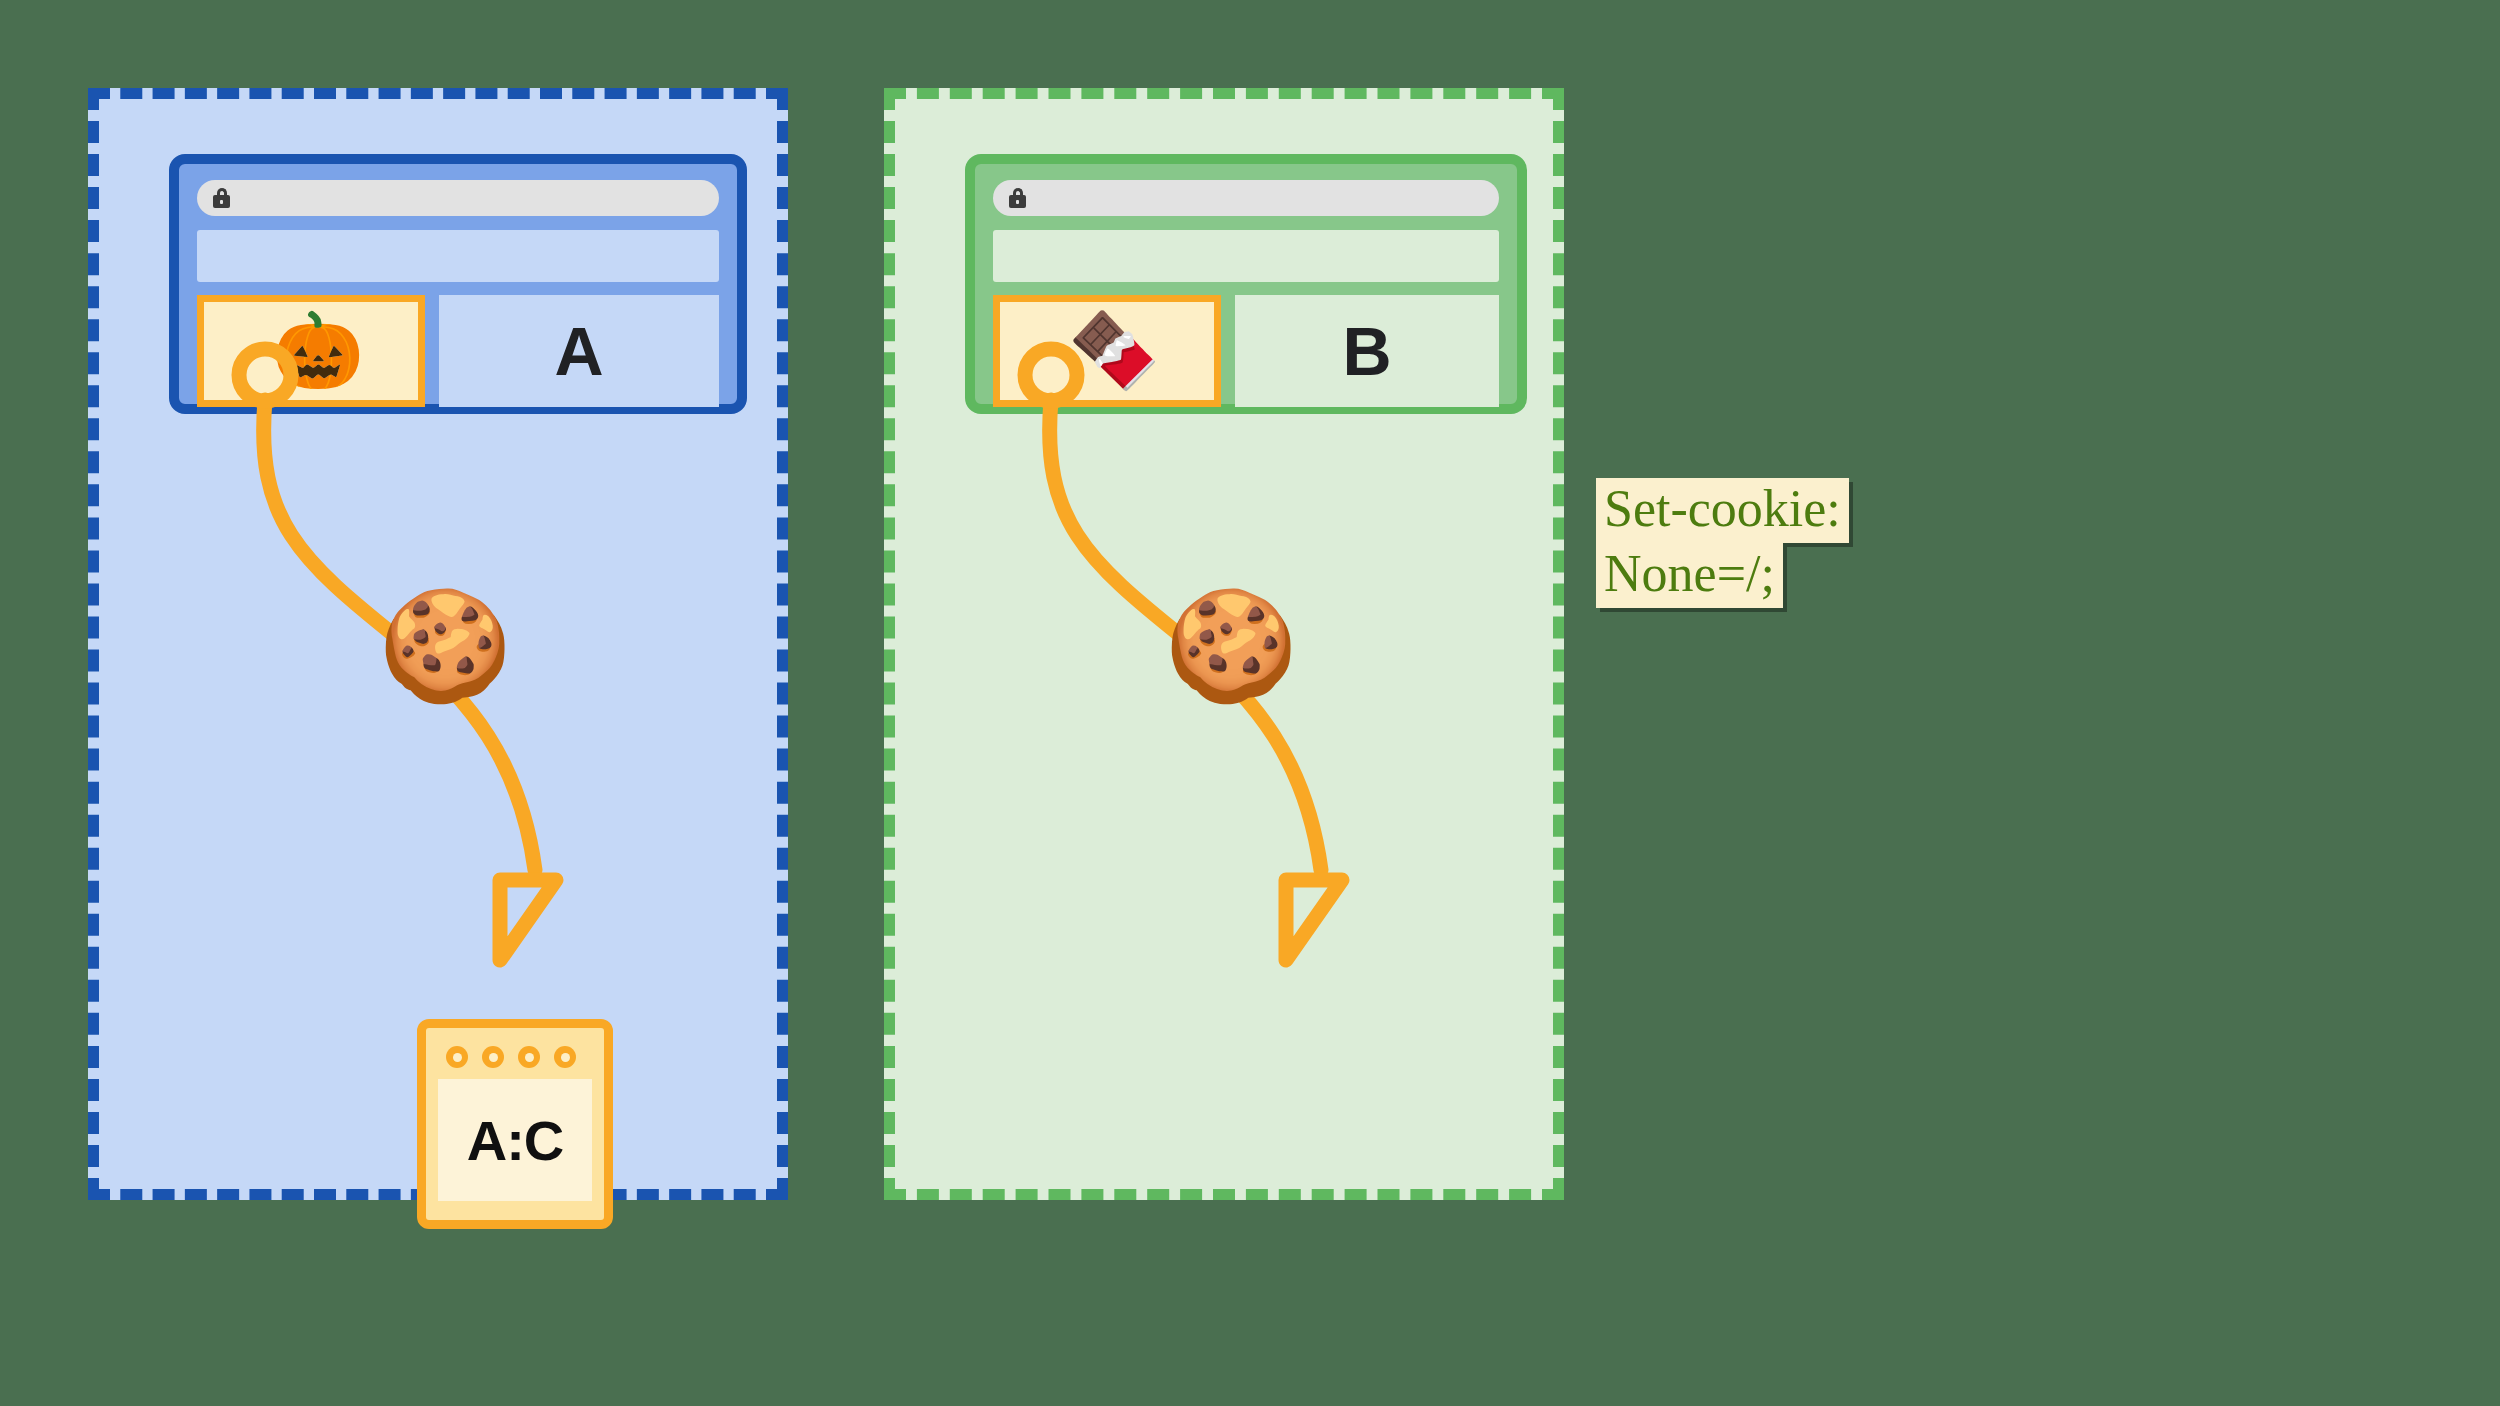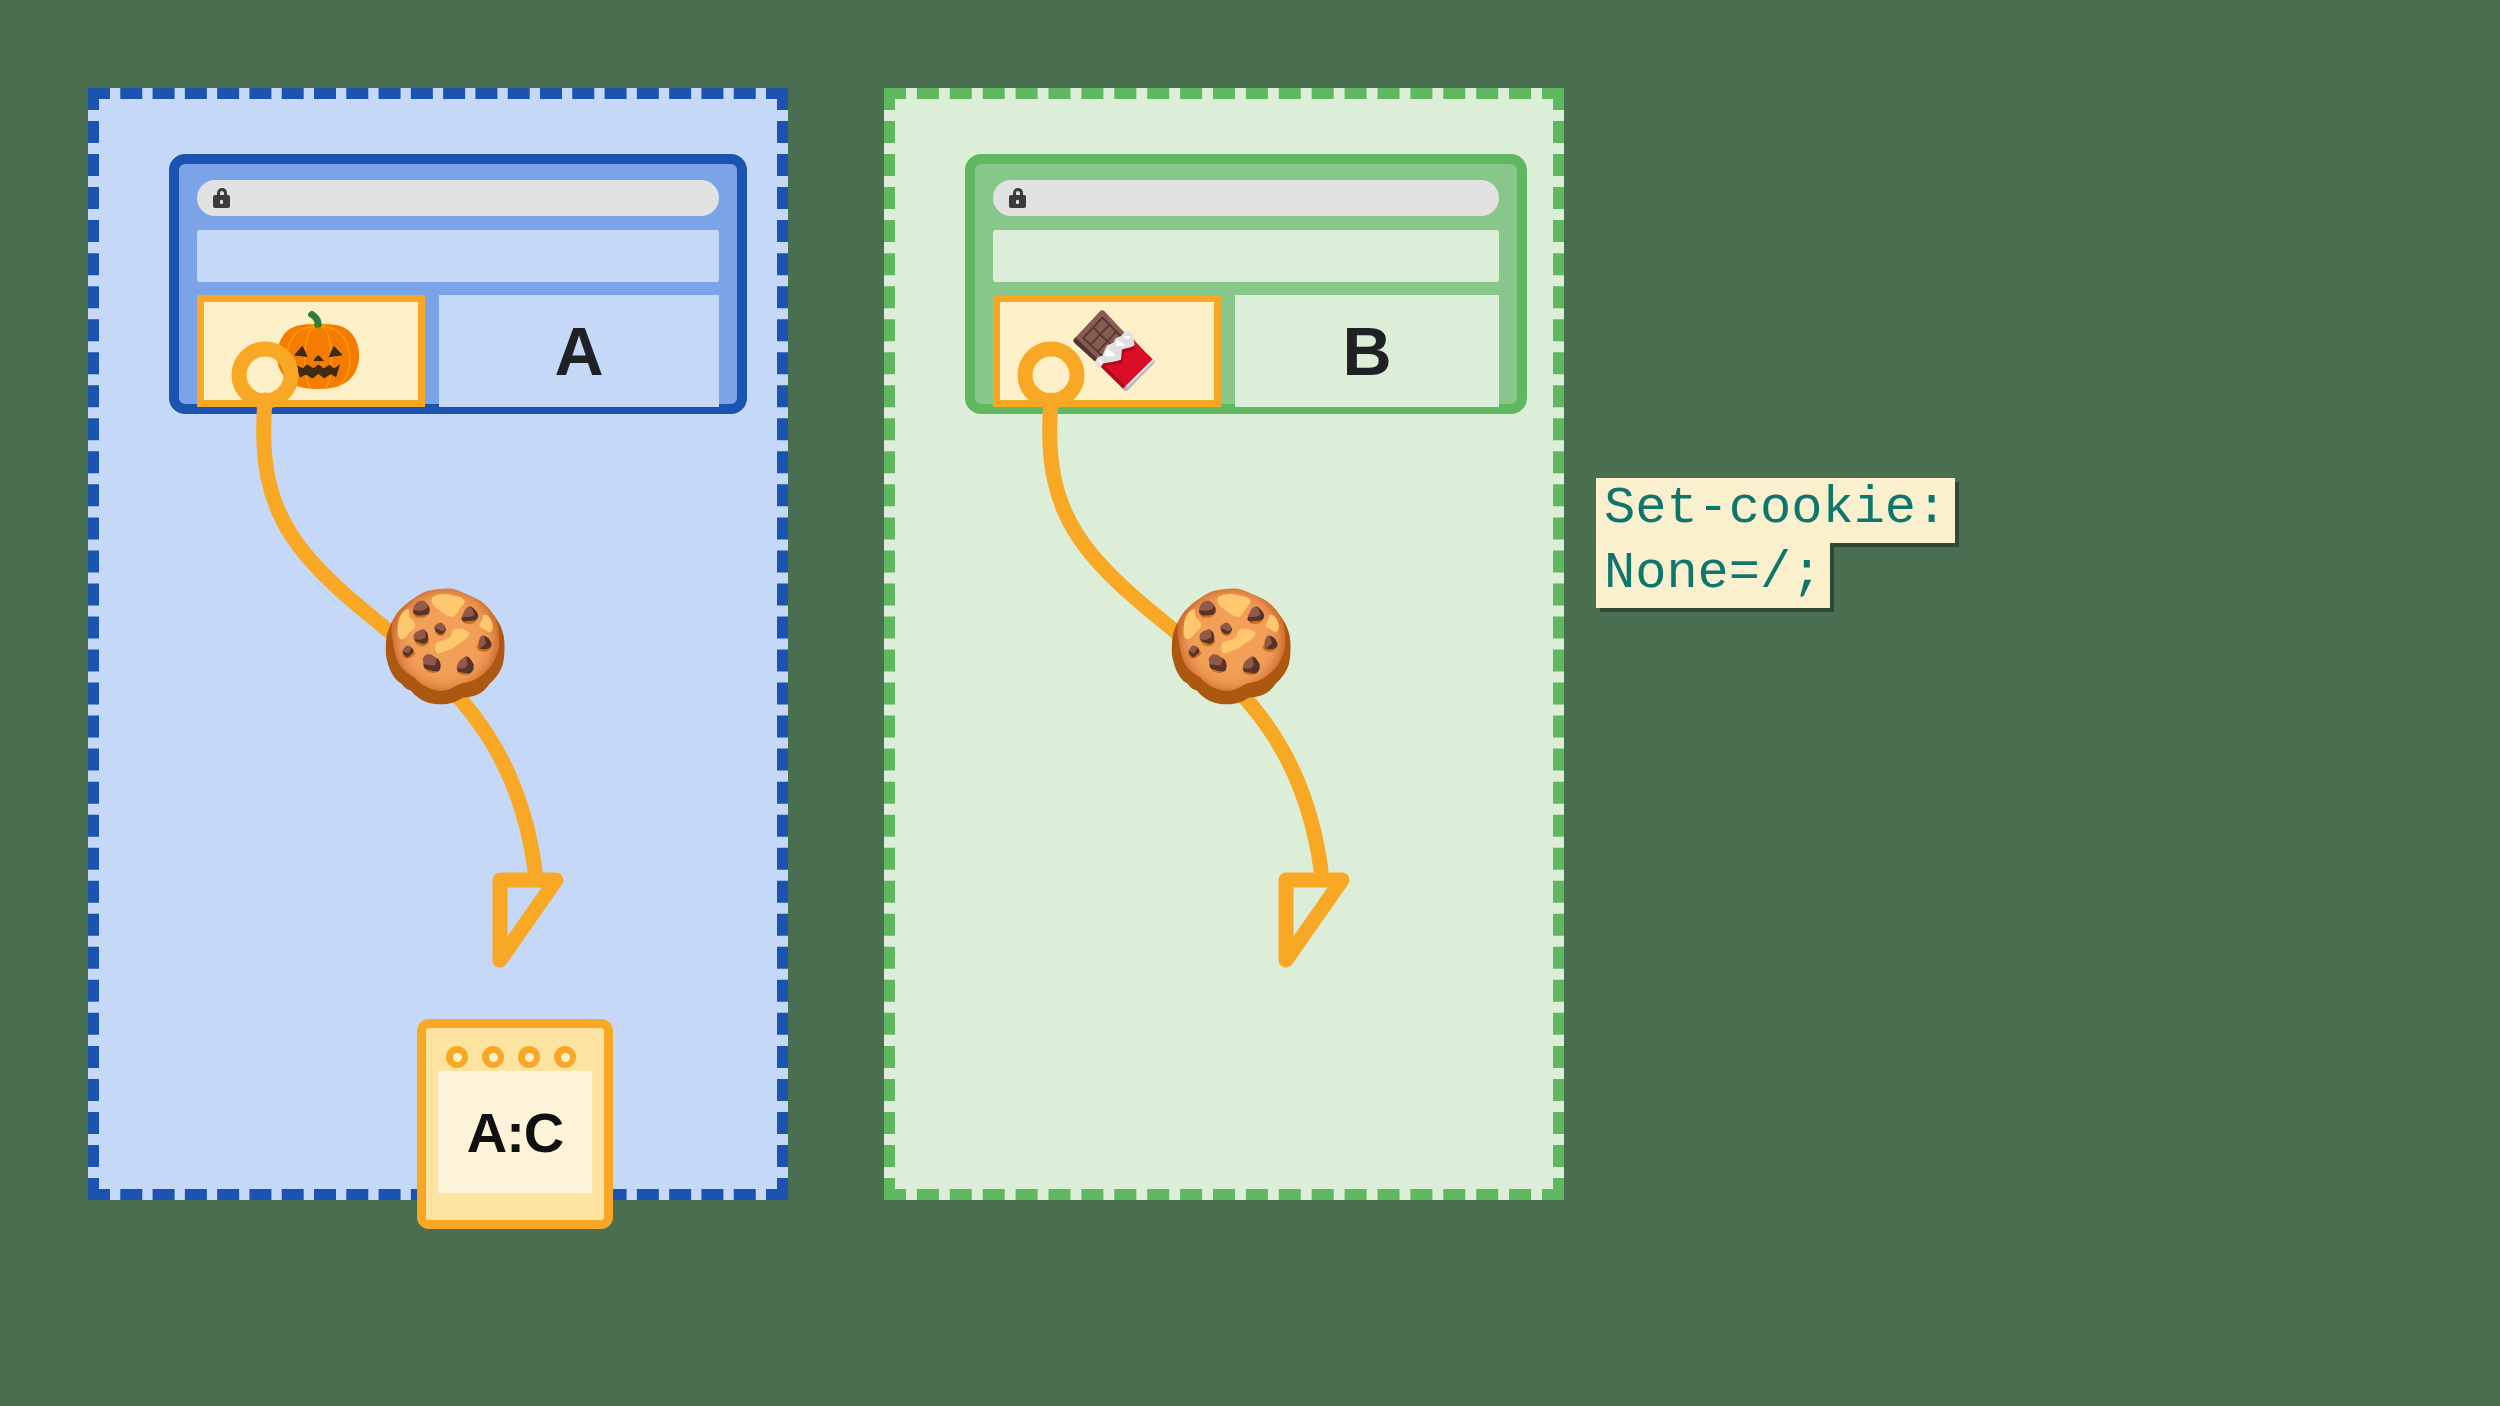--- a/index.html
+++ b/index.html
@@ -199,21 +199,21 @@
     justify-content: center;
   }
   .jar-dots .dot::after {
     content: "";
     width: 9px;
     height: 9px;
     border-radius: 50%;
     background: #fdefc7;
   }
   .jar-screen {
-    margin-top: 3px;
+    margin-top: 11px;
     height: 122px;
     background: #fdf3d8;
     display: flex;
     align-items: center;
     justify-content: center;
   }
   .jar-screen .jar-label {
     font-size: 56px;
     font-weight: 700;
     color: #101010;
@@ -245,22 +245,22 @@
   .code-block {
     position: absolute;
     left: 1596px;
     top: 478px;
     display: flex;
     flex-direction: column;
     align-items: flex-start;
   }
   .code-block .code-line {
     background: #fbf0ce;
-    color: #0f766e;
-    font-family: Liberation Mono, monospace;
+    color: #4d7c0f;
+    font-family: Liberation Serif, serif;
     font-size: 52px;
     line-height: 1.13;
     padding: 2px 8px 4px 8px;
     white-space: pre;
     box-shadow: 4px 4px 0 rgba(0,0,0,0.35);
   }
   .code-block .code-line.bold { font-weight: 700; }
 </style>
 </head>
 <body>

